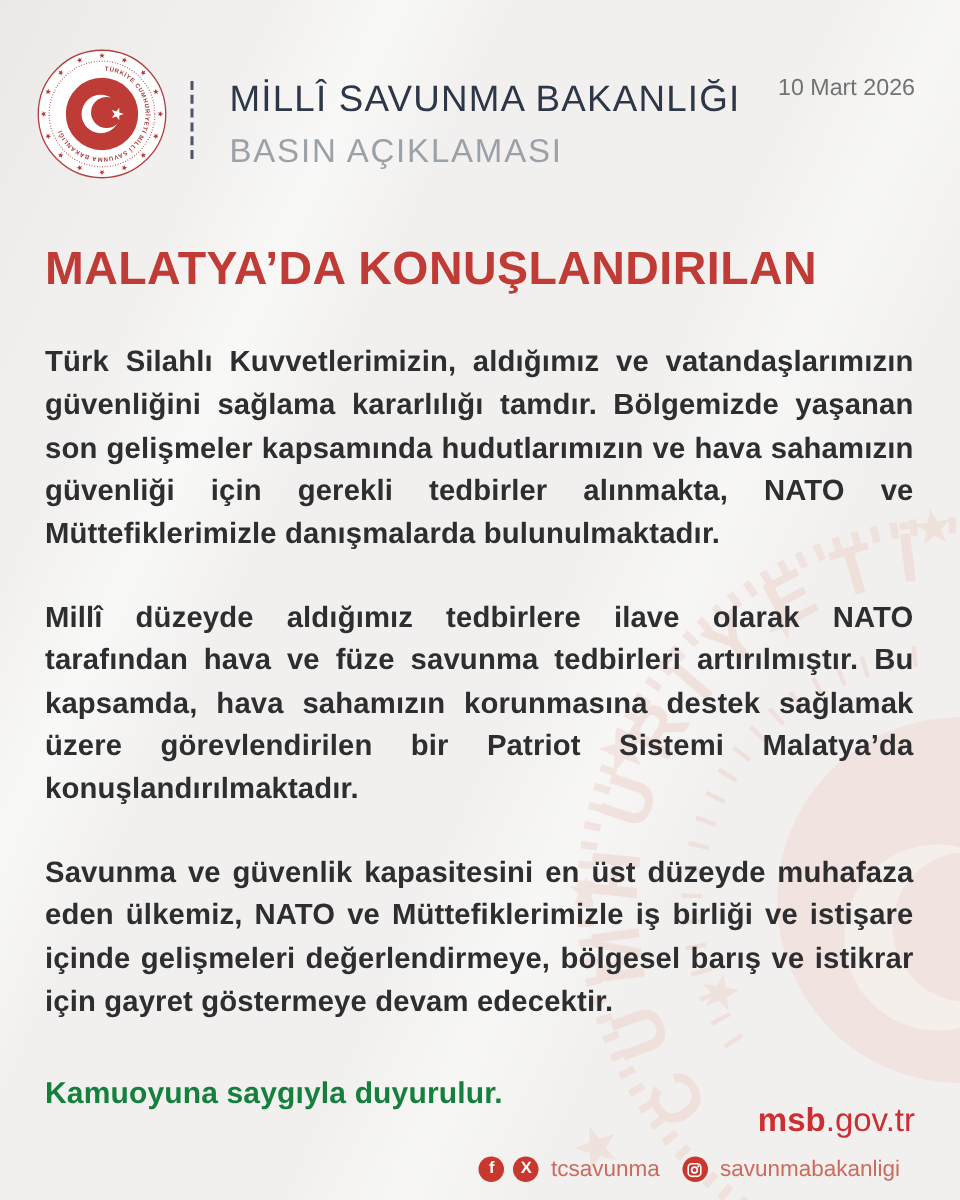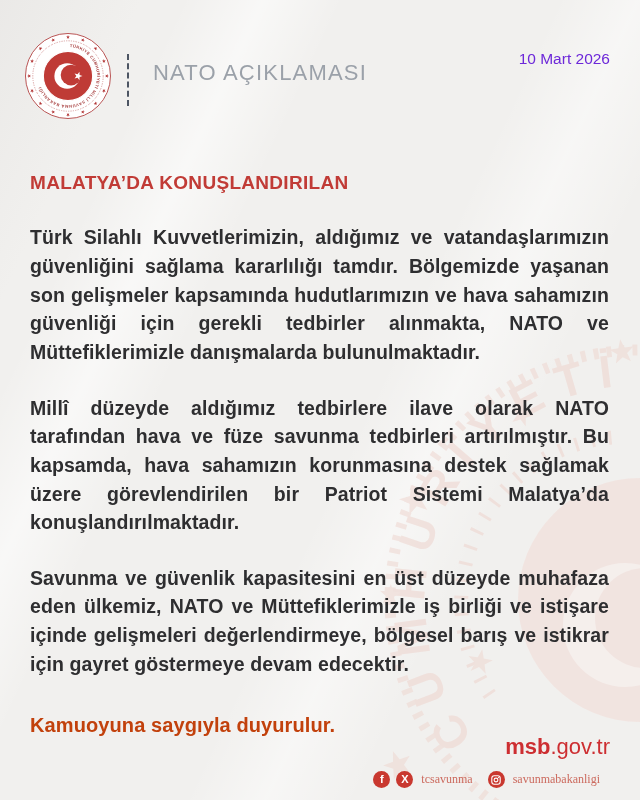--- a/index.html
+++ b/index.html
@@ -16,45 +16,45 @@
       linear-gradient(115deg, rgba(222,220,218,.35) 0%, rgba(255,255,255,0) 14%);
   }
   .watermark{position:absolute;left:360px;top:320px;width:560px;height:560px;opacity:.6;pointer-events:none;}
   
   .hdr{position:absolute;left:0;top:0;right:0;height:140px;}
   .logo{position:absolute;left:24px;top:32px;width:88px;height:88px;}
   .hdr-divider{position:absolute;left:127px;top:54px;height:52px;width:0;border-left:2px dashed #4d5563;}
   .hdr-text{position:absolute;left:153px;top:53px;}
   .ministry{font-size:24.5px;letter-spacing:.8px;color:#2d3747;font-weight:400;}
   .subtitle{font-size:22px;letter-spacing:1.2px;color:#9ba1a9;font-weight:400;margin-top:7px;}
-  .date{position:absolute;right:30px;top:50px;font-size:15.5px;color:#6d28d9;text-align:center;}
+  .date{position:absolute;right:30px;top:50px;font-size:15.5px;color:#737373;text-align:center;}
   
   .main{position:absolute;left:30px;right:31px;top:158px;}
   .title{
-    margin:12px 0 28px 0;font-size:19px;line-height:1.33;font-weight:700;
+    margin:0 0 28px 0;font-size:31px;line-height:1.33;font-weight:700;
     color:#c13b36;letter-spacing:.3px;
   }
   .para{
     margin:0 0 27px 0;font-size:19.5px;line-height:1.47;font-weight:700;
     color:#2e2e30;text-align:justify;letter-spacing:.1px;
   }
   .closing{
-    margin:33px 0 0 0;font-size:20px;font-weight:700;color:#c2410c;text-align:left;
+    margin:33px 0 0 0;font-size:20px;font-weight:700;color:#15803d;text-align:left;
   }
   
   .ftr{position:absolute;right:30px;bottom:12px;text-align:right;}
   .website{font-size:22px;color:#cd2e31;font-weight:400;}
   .website .b{font-weight:700;}
   .social{display:flex;align-items:center;justify-content:flex-end;gap:6px;margin-top:11px;}
   .icirc{
     width:17px;height:17px;border-radius:50%;background:#c9382f;color:#fff;
     display:inline-flex;align-items:center;justify-content:center;
     font-size:11px;font-weight:700;line-height:1;
   }
-  .handle{font-size:12px;color:#cc6a5e;margin:0 9px 0 2px;font-family:Liberation Serif, serif;}
+  .handle{font-size:15px;color:#cc6a5e;margin:0 9px 0 2px;}
   .handle:last-child{margin-right:10px;}
 </style>
 </head>
 <body>
 
 <div class="poster">
 
   <div class="streaks"></div>
 
   <svg class="watermark" viewBox="-280 -280 560 560" aria-hidden="true">
@@ -113,21 +113,22 @@
       </text>
       <circle cx="50" cy="50" r="28" fill="#bf3b36" stroke="#ffffff" stroke-width="1.2"></circle>
       <circle cx="49" cy="50" r="14.5" fill="#ffffff"></circle>
       <circle cx="53.5" cy="48.9" r="11.8" fill="#bf3b36"></circle>
       <use href="#lstar" transform="translate(61.5,50) rotate(18) scale(5)" fill="#ffffff"></use>
     </svg>
 
     <div class="hdr-divider"></div>
 
     <div class="hdr-text">
-      <div class="subtitle">NATO AÇIKLAMASI</div>
+      <div class="ministry">MİLLÎ SAVUNMA BAKANLIĞI</div>
+      <div class="subtitle">BASIN AÇIKLAMASI</div>
     </div>
 
     <div class="date">10 Mart 2026</div>
   </div>
 
   <div class="main">
     <h1 class="title"><span>MALATYA’DA KONUŞLANDIRILAN</span><br></h1>
     <p class="para">Türk Silahlı Kuvvetlerimizin, aldığımız ve vatandaşlarımızın güvenliğini sağlama kararlılığı tamdır. Bölgemizde yaşanan son gelişmeler kapsamında hudutlarımızın ve hava sahamızın güvenliği için gerekli tedbirler alınmakta, NATO ve Müttefiklerimizle danışmalarda bulunulmaktadır.</p>
     <p class="para">Millî düzeyde aldığımız tedbirlere ilave olarak NATO tarafından hava ve füze savunma tedbirleri artırılmıştır. Bu kapsamda, hava sahamızın korunmasına destek sağlamak üzere görevlendirilen bir Patriot Sistemi Malatya’da konuşlandırılmaktadır.</p>
     <p class="para">Savunma ve güvenlik kapasitesini en üst düzeyde muhafaza eden ülkemiz, NATO ve Müttefiklerimizle iş birliği ve istişare içinde gelişmeleri değerlendirmeye, bölgesel barış ve istikrar için gayret göstermeye devam edecektir.</p>

